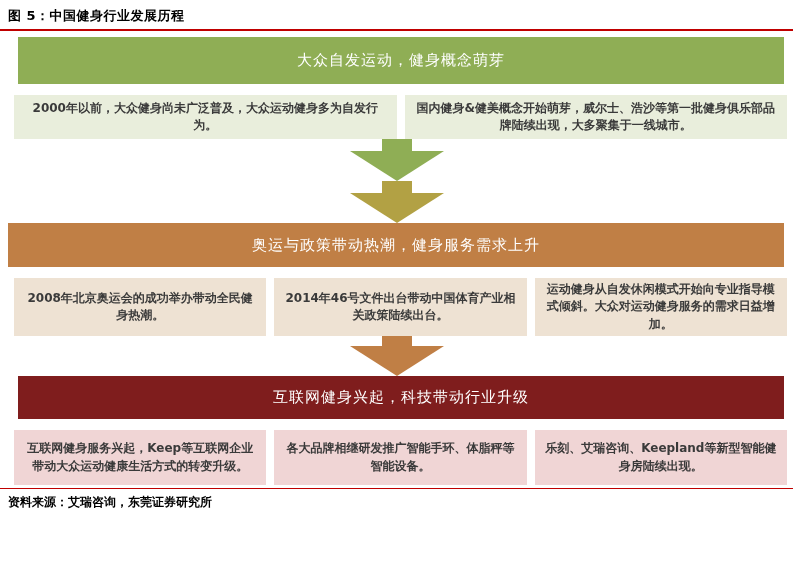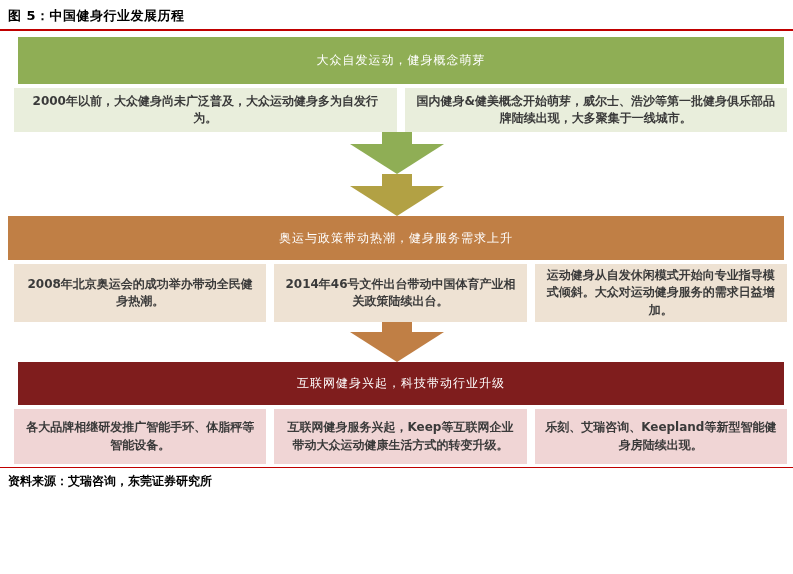--- a/index.html
+++ b/index.html
@@ -15,24 +15,24 @@
     font-size:13px;font-weight:bold;letter-spacing:.5px;
   }
   .rule{width:793px;background:#C00000;}
   .rule-top{height:2px;}
   .rule-bottom{height:1px;margin-top:3px;}
 
   .stage{margin-top:0;}
   .stage-header{
     margin:0 9px 0 18px;height:47px;
     display:flex;align-items:center;justify-content:center;
-    color:#ffffff;font-size:12px;letter-spacing:1px;
+    color:#ffffff;font-size:15px;letter-spacing:1px;
   }
   .boxes{
-    margin:4px 6px 0 14px;
+    margin:11px 6px 0 14px;
     display:flex;gap:8px;
   }
   .box{
     flex:1;box-sizing:border-box;
     display:flex;align-items:center;justify-content:center;
     text-align:center;
     font-size:12px;font-weight:bold;color:#3a3a3a;
     line-height:1.45;padding:3px 10px;
   }
 
@@ -107,22 +107,22 @@
   </div>
 
   <div class="arrow a3">
     <div class="stem"></div>
     <div class="head"></div>
   </div>
 
   <div class="stage s4">
     <div class="stage-header">互联网健身兴起，科技带动行业升级</div>
     <div class="boxes">
+      <div class="box">互联网健身服务兴起，Keep等互联网企业带动大众运动健康生活方式的转变升级。</div>
       <div class="box">各大品牌相继研发推广智能手环、体脂秤等智能设备。</div>
-      <div class="box">互联网健身服务兴起，Keep等互联网企业带动大众运动健康生活方式的转变升级。</div>
       <div class="box">乐刻、艾瑞咨询、Keepland等新型智能健身房陆续出现。</div>
     </div>
   </div>
 
   <div class="rule rule-bottom"></div>
   <div class="source">资料来源：艾瑞咨询，东莞证券研究所</div>
 
 </div>
 
 </body></html>

